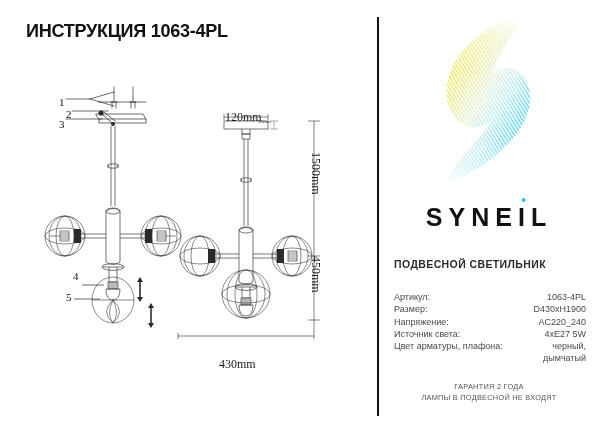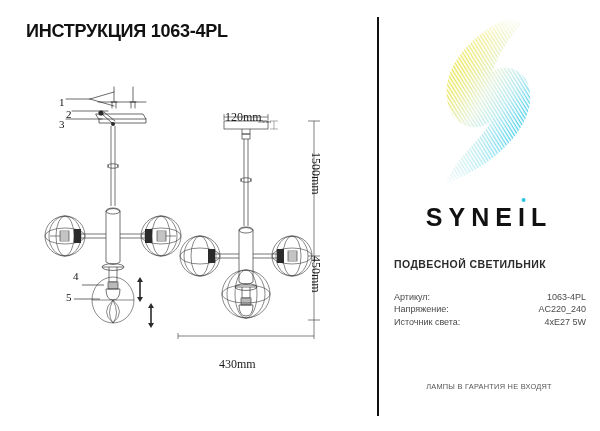--- a/index.html
+++ b/index.html
@@ -451,26 +451,36 @@
     </div>
 
     <div class="product-type">ПОДВЕСНОЙ СВЕТИЛЬНИК</div>
 
     <div class="spec-table">
       <div class="spec-row">
         <span class="spec-label">Артикул:</span>
         <span class="spec-value">1063-4PL</span>
       </div>
       <div class="spec-row">
+        <span class="spec-label">Размер:</span>
+        <span class="spec-value">D430xH1900</span>
+      </div>
+      <div class="spec-row">
         <span class="spec-label">Напряжение:</span>
         <span class="spec-value">AC220_240</span>
       </div>
       <div class="spec-row">
         <span class="spec-label">Источник света:</span>
         <span class="spec-value">4xE27 5W</span>
       </div>
+      <div class="spec-row wrap">
+        <span class="spec-label">Цвет арматуры, плафона:</span>
+        <span class="spec-value">черный,</span>
+        <div class="spec-cont">дымчатый</div>
+      </div>
     </div>
 
     <div class="footer">
-      <div>ЛАМПЫ В ГАРАНТИЯ НЕ ВХОДЯТ</div>
+      <div>ГАРАНТИЯ 2 ГОДА</div>
+      <div>ЛАМПЫ В ПОДВЕСНОЙ НЕ ВХОДЯТ</div>
     </div>
   </div>
 </div>
 
 </body></html>

